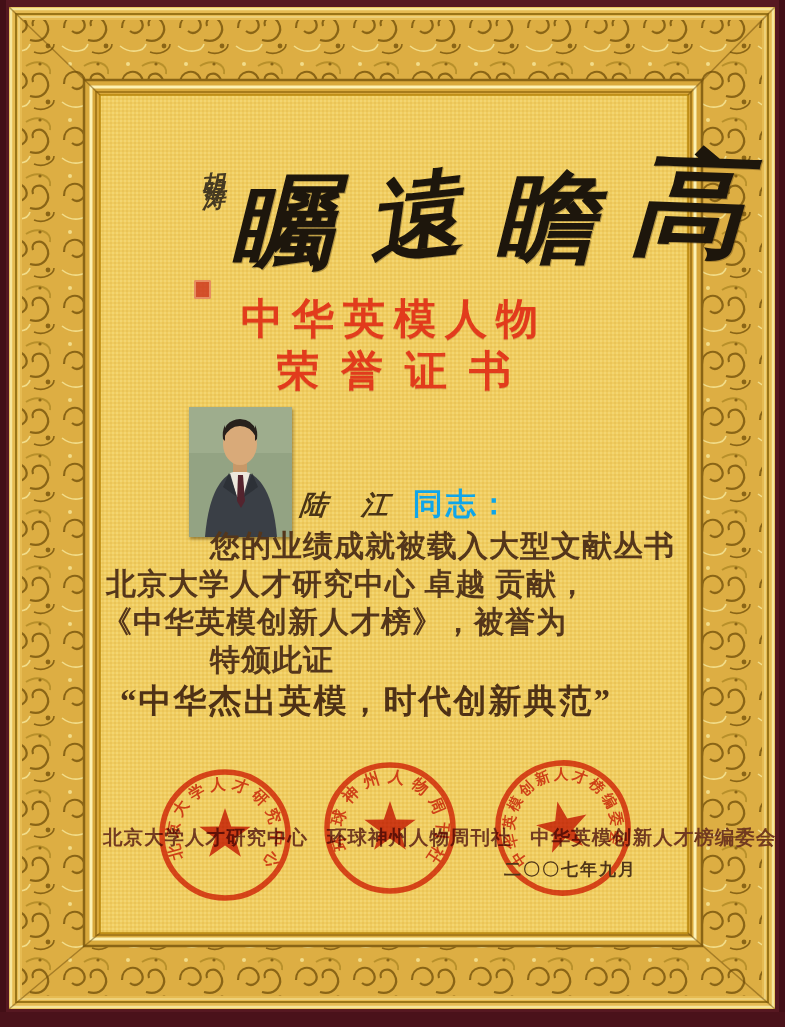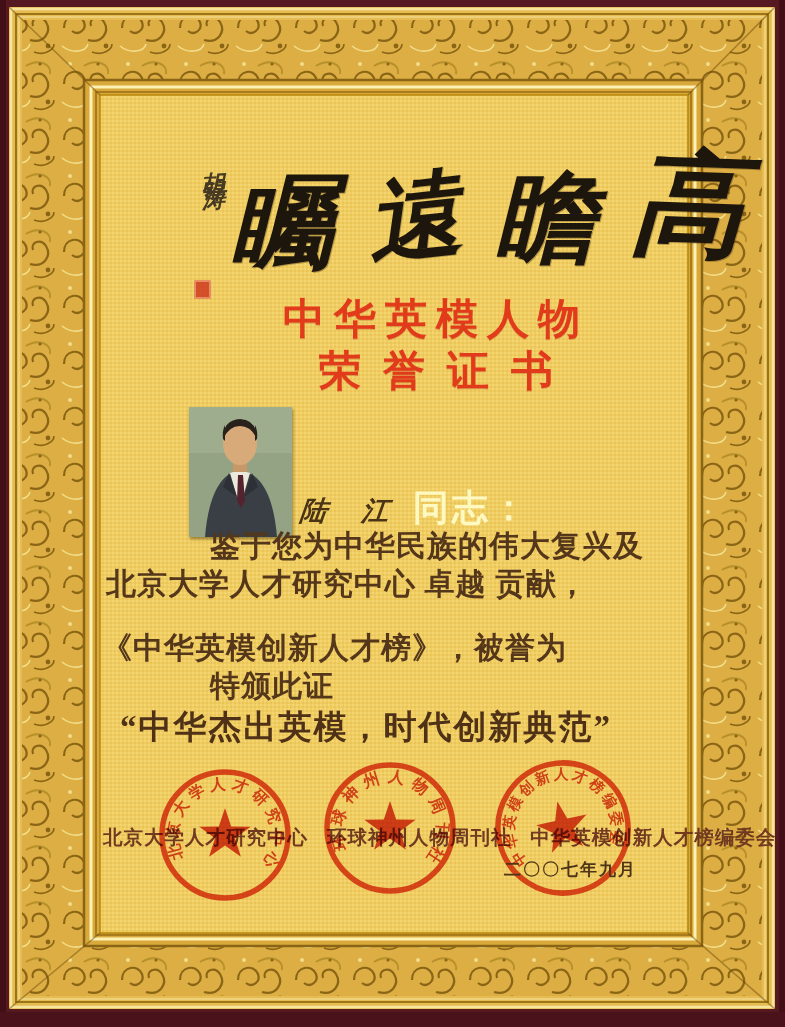--- a/index.html
+++ b/index.html
@@ -30,21 +30,21 @@
     font-size:23px;letter-spacing:8px;color:#463a22;
     transform:rotate(-3deg);font-style:italic;font-weight:600;
   }
   .signature-seal{
     position:absolute;left:194px;top:280px;width:17px;height:19px;z-index:2;
     background:#cf3a20;border-radius:2px;opacity:.85;
     box-shadow:inset 0 0 0 2px rgba(255,220,180,.45);
   }
 
   
-  .title-block{position:absolute;left:100px;top:294px;width:588px;z-index:2;text-align:center;margin-left:42px;}
+  .title-block{position:absolute;left:100px;top:294px;width:588px;z-index:2;text-align:center;}
   .title-line1{
     font-size:42px;font-weight:700;color:#e23b1c;letter-spacing:9px;line-height:50px;
     text-shadow:0 1px 0 rgba(150,30,10,.25);
   }
   .title-line2{
     font-size:42px;font-weight:700;color:#e23b1c;letter-spacing:22px;line-height:50px;
     margin-top:2px;text-indent:22px;
     text-shadow:0 1px 0 rgba(150,30,10,.25);
   }
 
@@ -54,32 +54,32 @@
     box-shadow:1px 2px 3px rgba(60,40,0,.5), inset 0 0 0 1px rgba(40,40,30,.4);
   }
 
   
   .recipient{position:absolute;left:300px;top:484px;z-index:2;white-space:nowrap;}
   .recipient-name{
     font-size:27px;font-weight:700;font-style:italic;color:#4a3416;
     letter-spacing:14px;transform:skewX(-6deg);display:inline-block;margin-right:6px;
   }
   .recipient-salutation{
-    font-size:36px;font-weight:700;color:#fef9c3;letter-spacing:3px;font-family:Liberation Mono, monospace;
+    font-size:30px;font-weight:700;color:#0ea5e9;letter-spacing:3px;font-family:Liberation Mono, monospace;
   }
 
   
   .body-text{
     position:absolute;left:106px;top:527px;width:578px;z-index:2;
     color:#54361b;font-weight:700;
   }
   .body-line{font-size:30px;line-height:38px;height:38px;white-space:nowrap;letter-spacing:1px;}
   .bl-indent{text-indent:104px;}
   .bl-quote{font-size:33px;line-height:45px;height:45px;text-indent:14px;letter-spacing:2px;color:#4e3116;}
-  .bl-hang{text-indent:-4px;margin-top:26px;}
+  .bl-hang{text-indent:-4px;}
 
   
   .org-line{
     position:absolute;left:96px;top:824px;width:596px;z-index:1;text-align:center;
     font-size:19.5px;font-weight:700;color:#713a20;white-space:nowrap;
   }
   .org-line span{margin:0 7px;letter-spacing:1px;}
   .seal{position:absolute;z-index:3;mix-blend-mode:multiply;opacity:.92;}
   .seal1{left:150px;top:760px;}
   .seal2{left:315px;top:753px;}
@@ -169,21 +169,21 @@
     <path d="M34 32 Q33 24 36 18 L36 34 Z" fill="#28211c"></path>
     <path d="M68 32 Q69 24 66 18 L66 34 Z" fill="#28211c"></path>
   </svg>
 
   <div class="recipient">
     <span class="recipient-name">陆 江</span>
     <span class="recipient-salutation">同志：</span>
   </div>
 
   <div class="body-text">
-    <div class="body-line bl-indent">鉴于您为中华民族的伟大复兴及</div>
+    <div class="body-line bl-indent">您的业绩成就被载入大型文献丛书</div>
     <div class="body-line">北京大学人才研究中心 卓越 贡献，</div>
     <div class="body-line bl-hang">《中华英模创新人才榜》，被誉为</div>
     <div class="body-line bl-indent">特颁此证</div>
     <div class="body-line bl-quote">“中华杰出英模，时代创新典范”</div>
   </div>
 
   <div class="org-line">
     <span>北京大学人才研究中心</span>
     <span>环球神州人物周刊社</span>
     <span>中华英模创新人才榜编委会</span>

